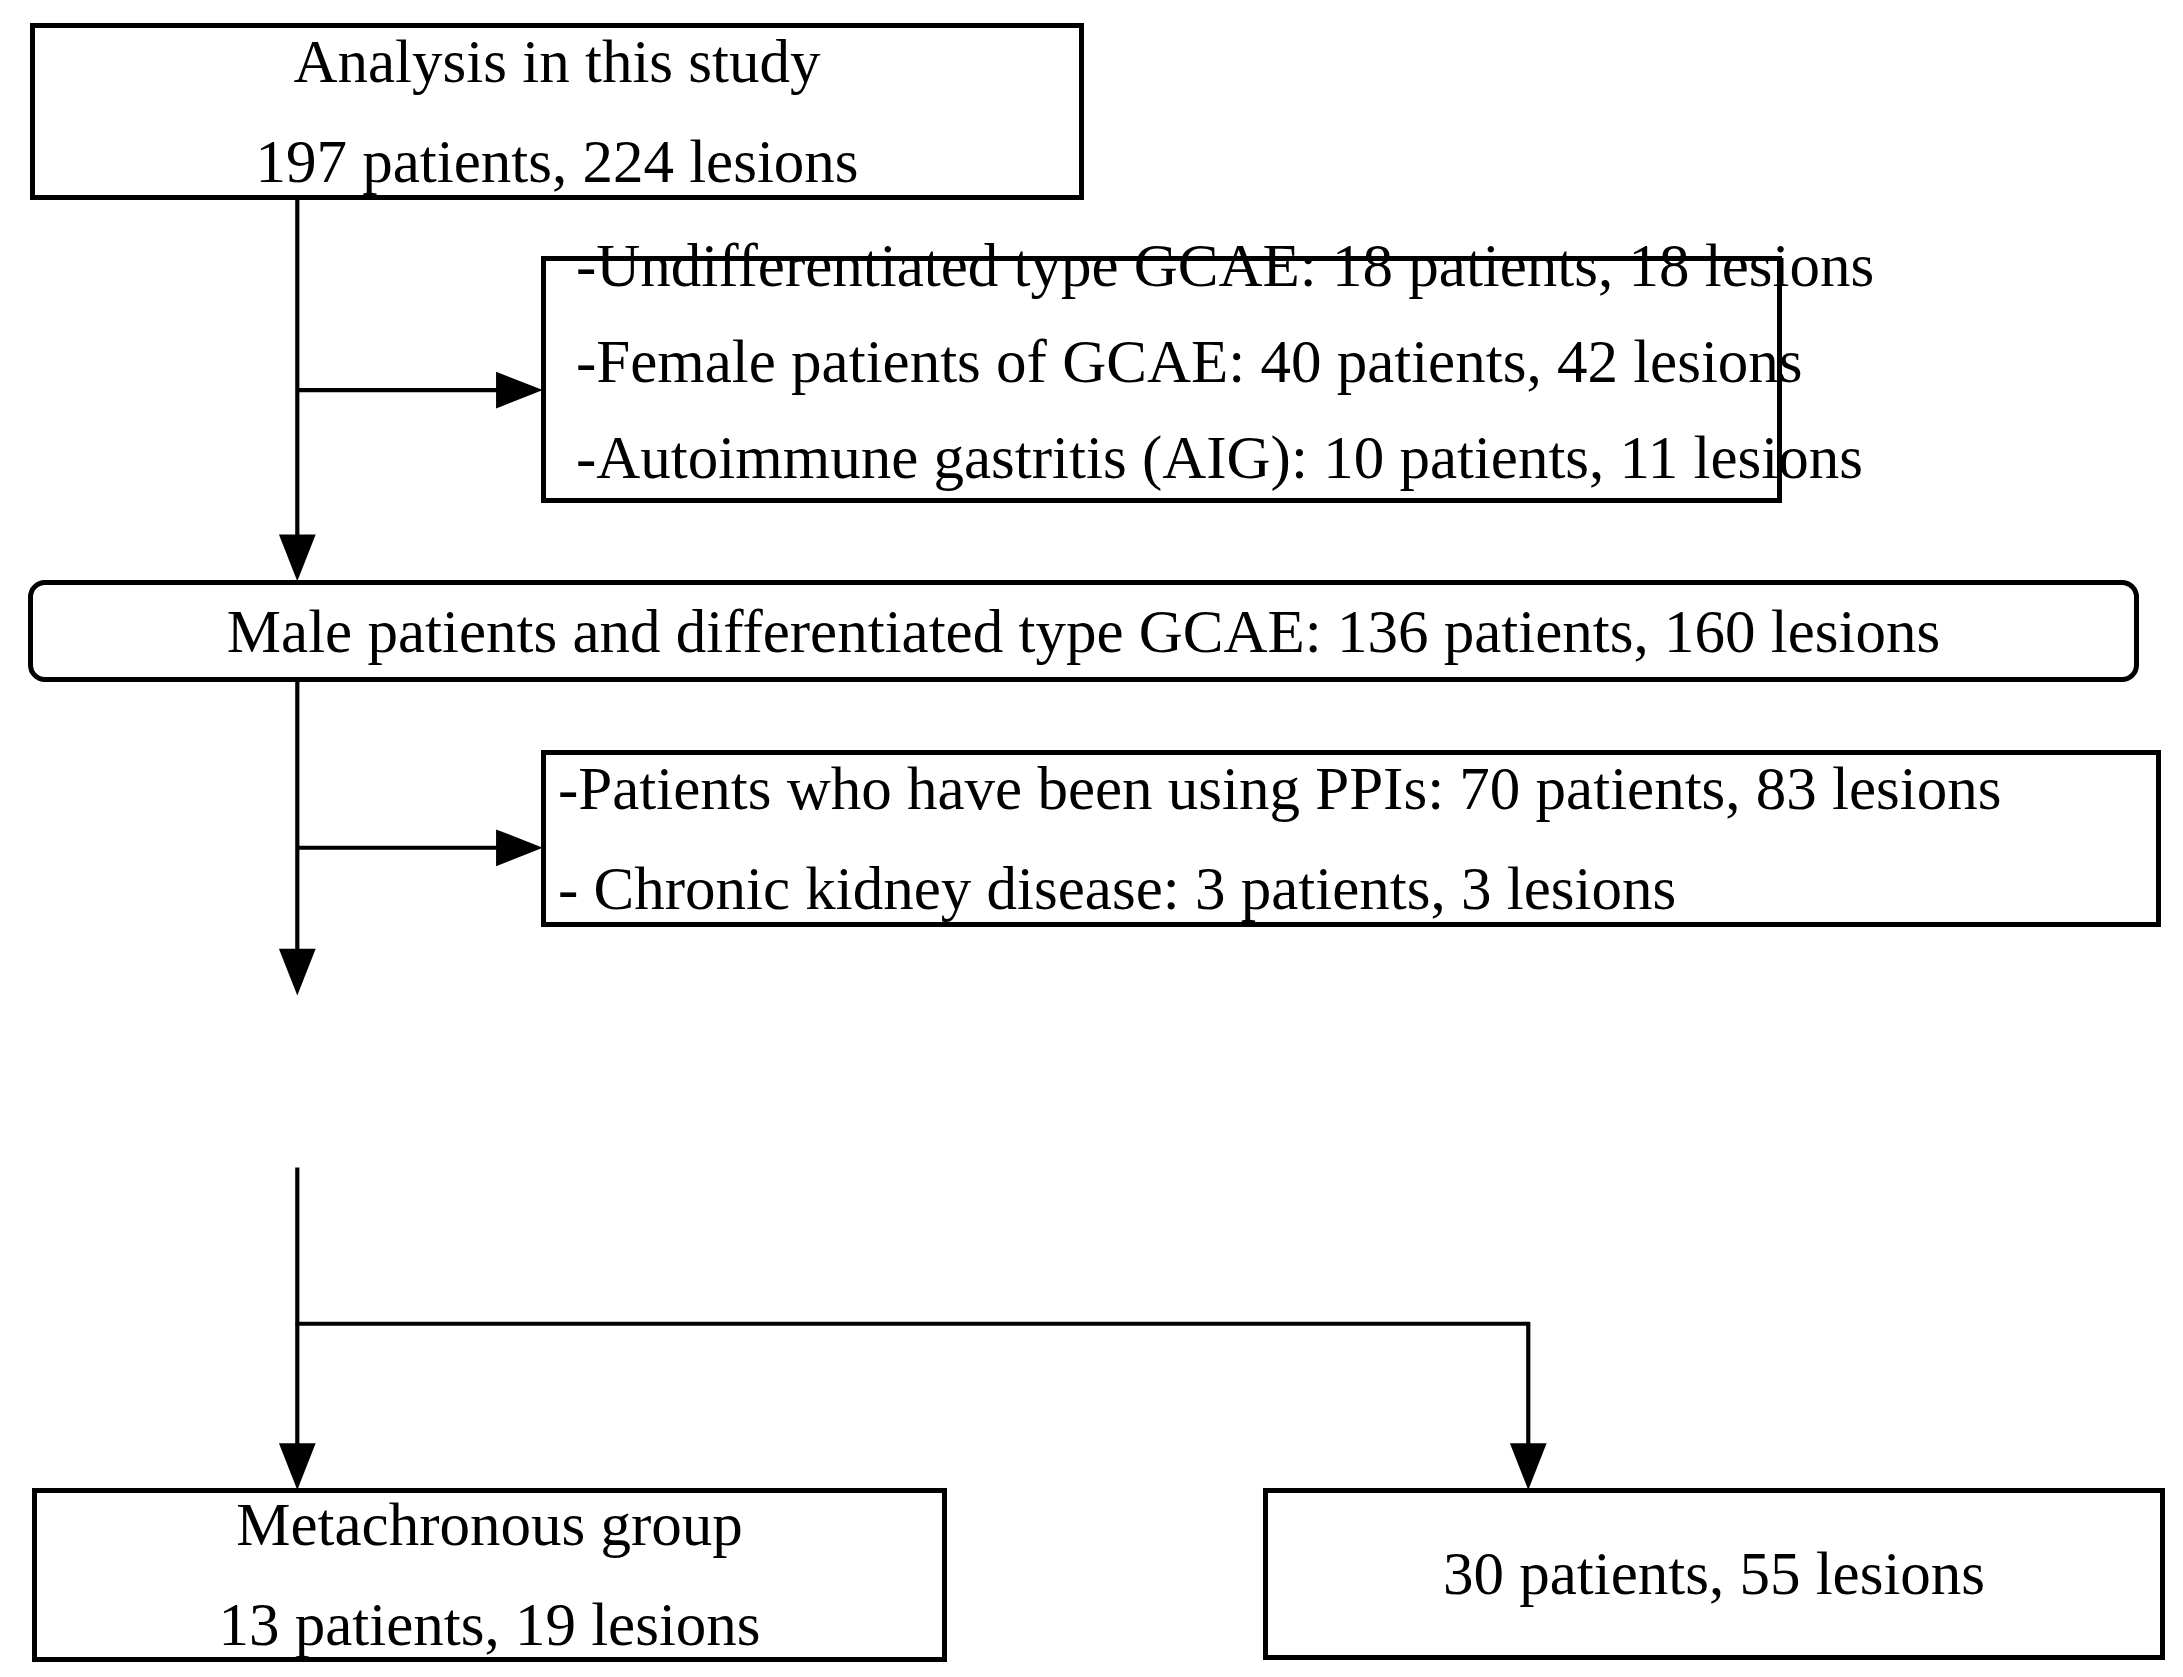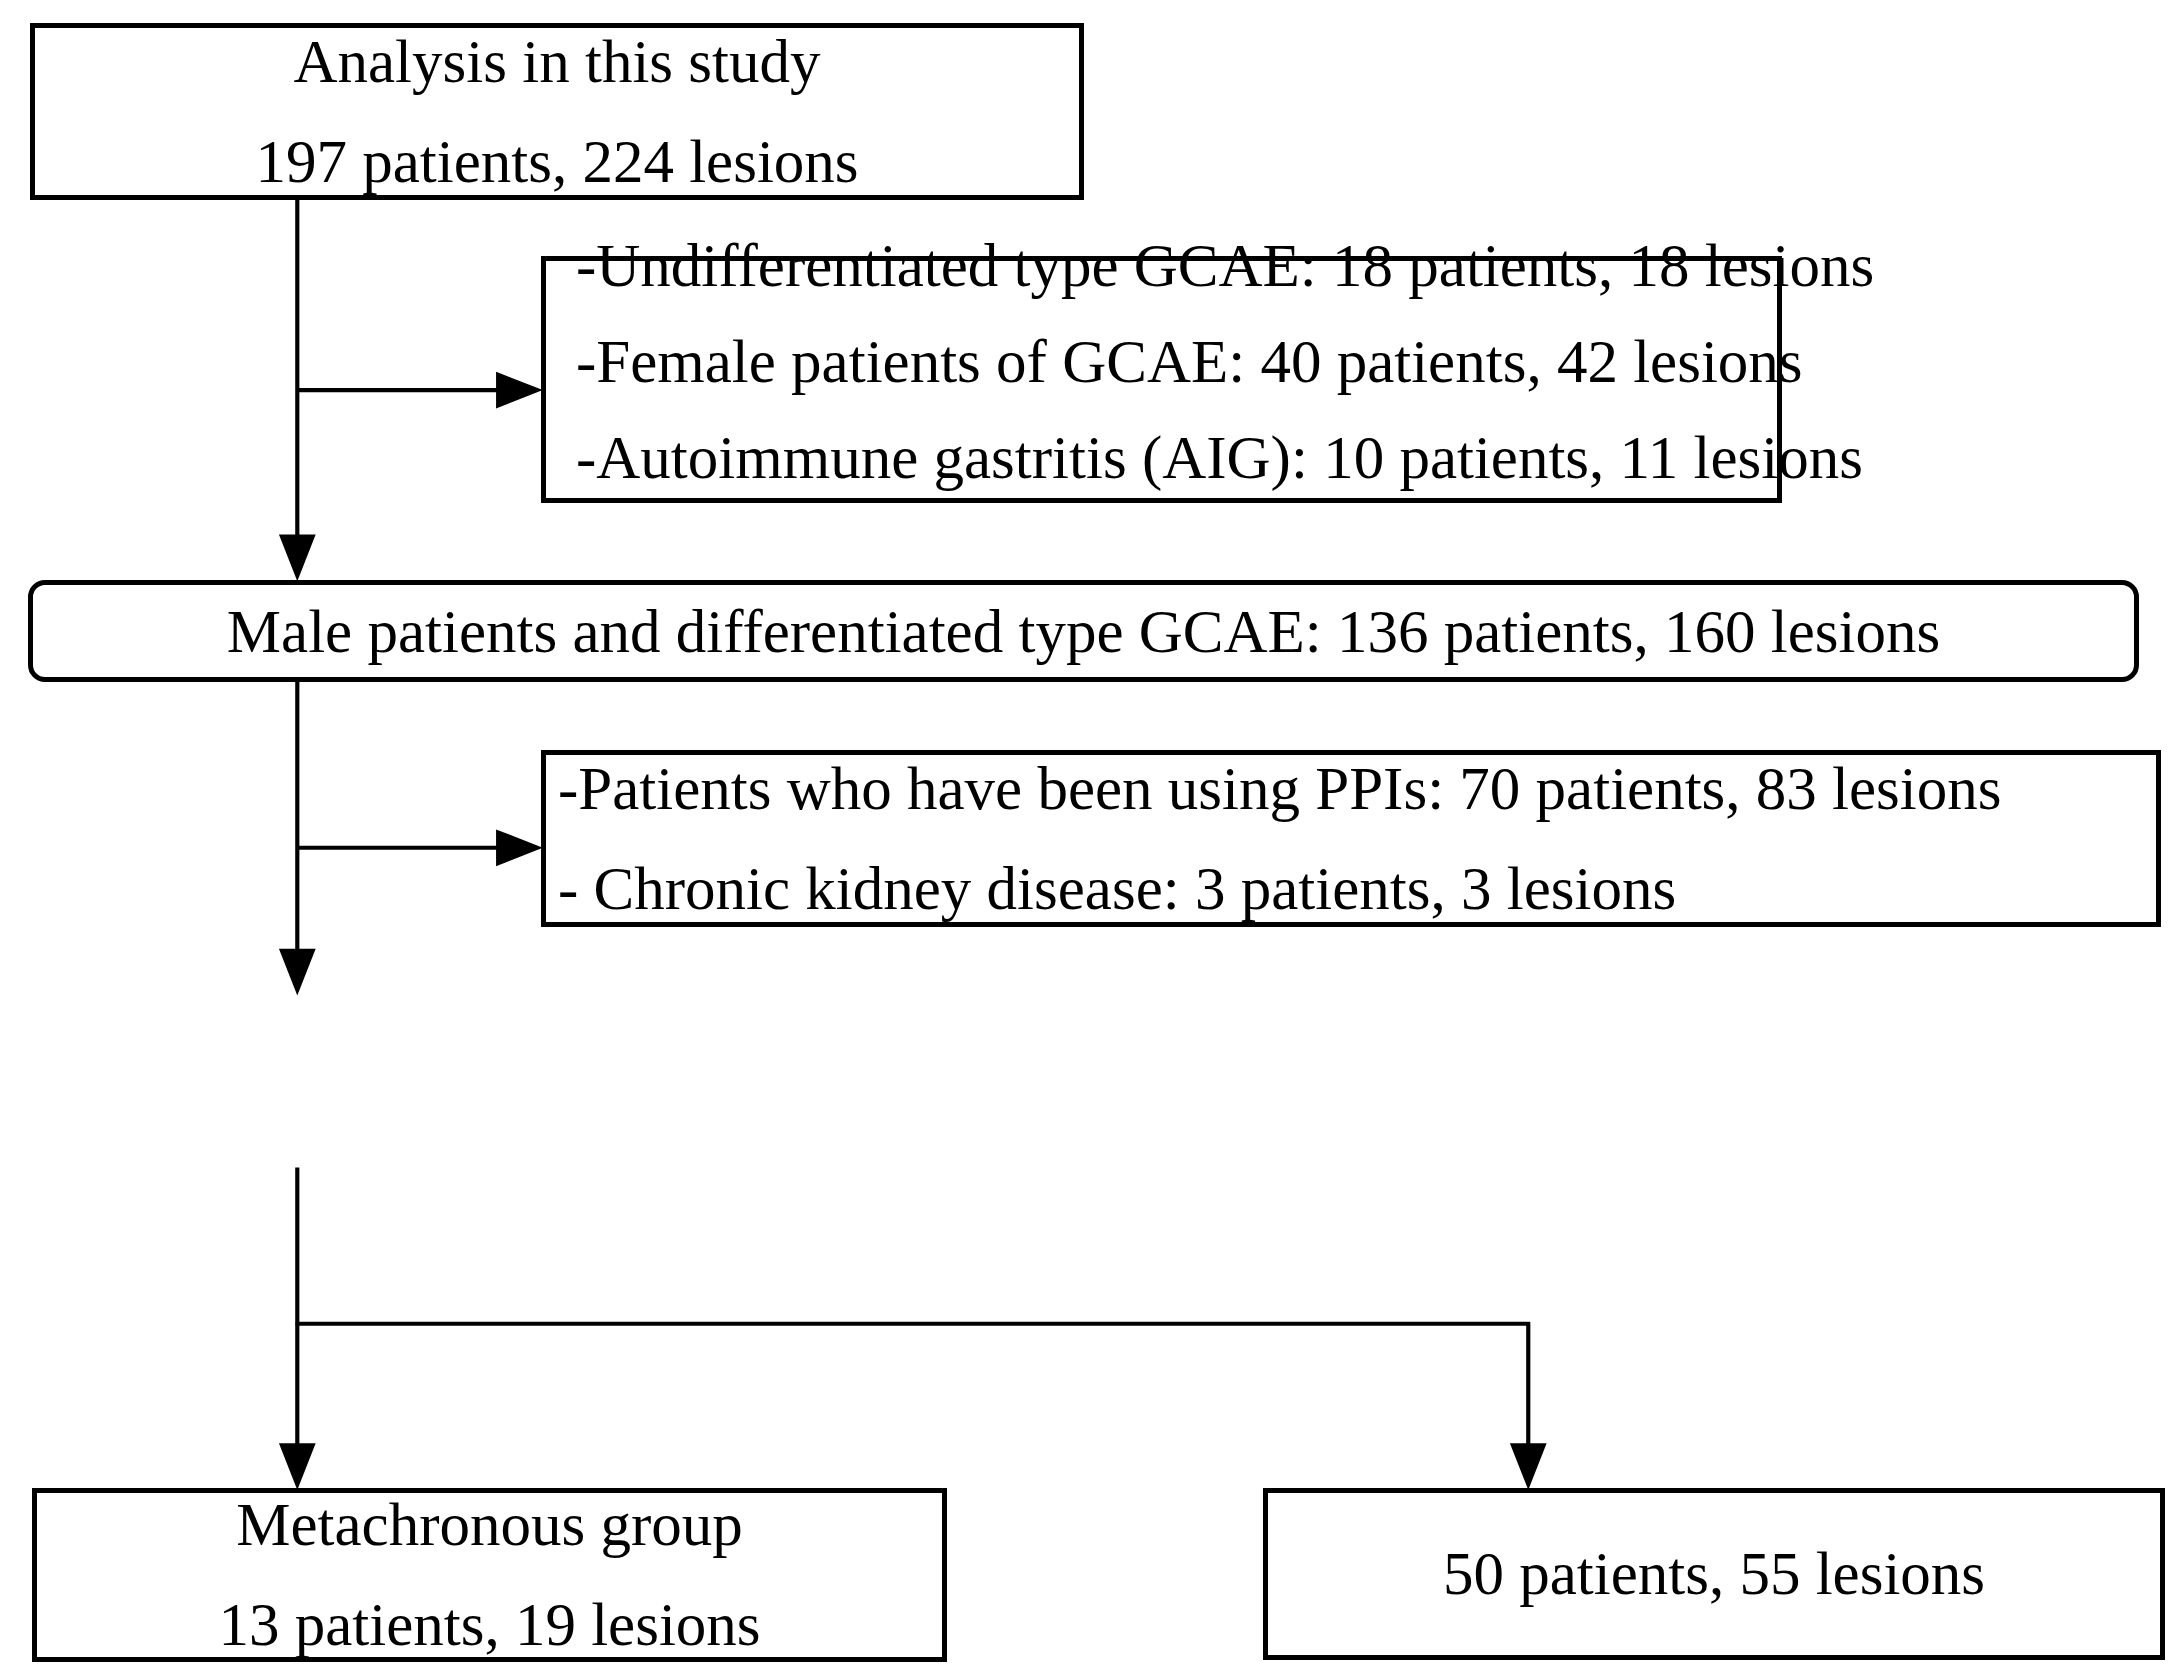--- a/index.html
+++ b/index.html
@@ -105,17 +105,17 @@
     <span class="line">- Chronic kidney disease: 3 patients, 3 lesions</span>
   </div>
 
 
   <div class="box centered lh100" id="node-metachronous">
     <span class="line">Metachronous group</span>
     <span class="line">13 patients, 19 lesions</span>
   </div>
 
   <div class="box centered lh100" id="node-non-metachronous">
-    <span class="line">50 patients, 55 lesions</span>
+    <span class="line">30 patients, 55 lesions</span>
   </div>
 
 </div>
 
 
 </body></html>

